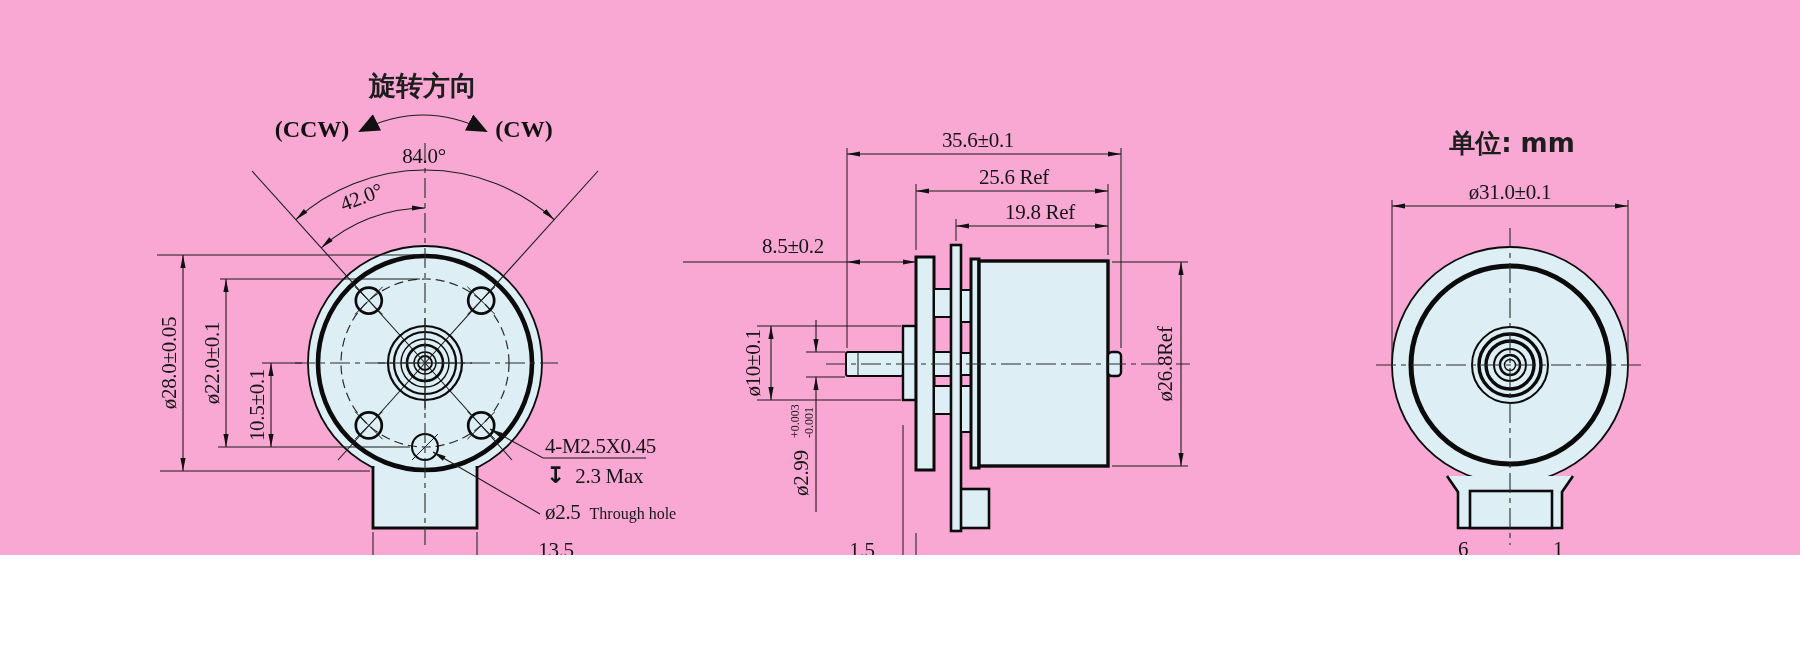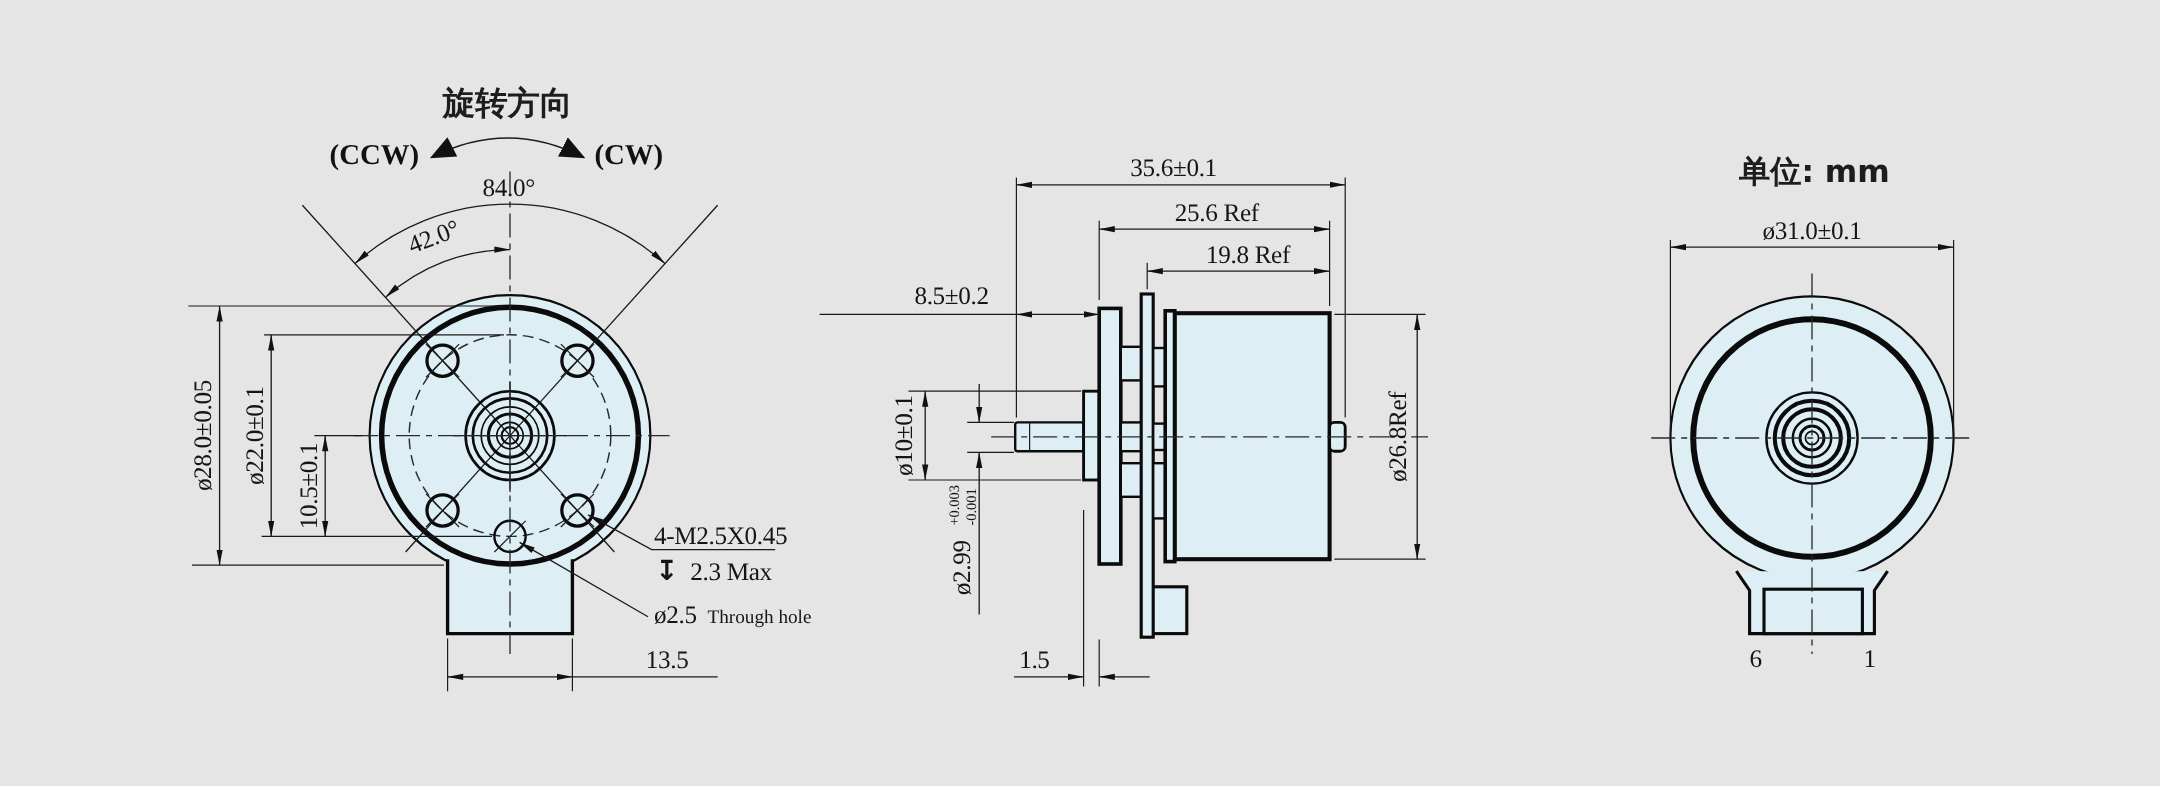--- a/index.html
+++ b/index.html
@@ -1,16 +1,16 @@
 <!DOCTYPE html>
 <html><head>
 <meta charset="utf-8">
 <style>
   html,body{margin:0;padding:0;background:#ffffff;}
-  #canvas{position:relative;width:1800px;height:655px;background:#e5e5e5;overflow:hidden;text-align:right;}
+  #canvas{position:relative;width:1800px;height:555px;background:#f9a8d4;overflow:hidden;text-align:right;}
   svg{position:absolute;left:0;top:0;}
   .dim{font-family:"Liberation Serif","DejaVu Serif",serif;font-size:21px;fill:#151515;letter-spacing:-0.3px;}
   .dim-sm{font-family:"Liberation Serif","DejaVu Serif",serif;font-size:16px;fill:#151515;}
   .dim-xs{font-family:"Liberation Serif","DejaVu Serif",serif;font-size:12px;fill:#151515;}
   .cjk{font-family:"DejaVu Sans","Liberation Sans",sans-serif;font-weight:bold;font-size:27px;fill:#1d1d1d;}
   .cjk-sm{font-family:"DejaVu Sans","Liberation Sans",sans-serif;font-weight:bold;font-size:26px;fill:#1d1d1d;}
   .dir{font-family:"Liberation Serif","DejaVu Serif",serif;font-weight:bold;font-size:24px;fill:#111;}
   .sym{font-family:"DejaVu Sans",sans-serif;font-size:23px;fill:#151515;font-weight:bold;}
   .ln{stroke:#1b1b1b;stroke-width:1.1;fill:none;}
   .ext{stroke:#1b1b1b;stroke-width:1;fill:none;}

